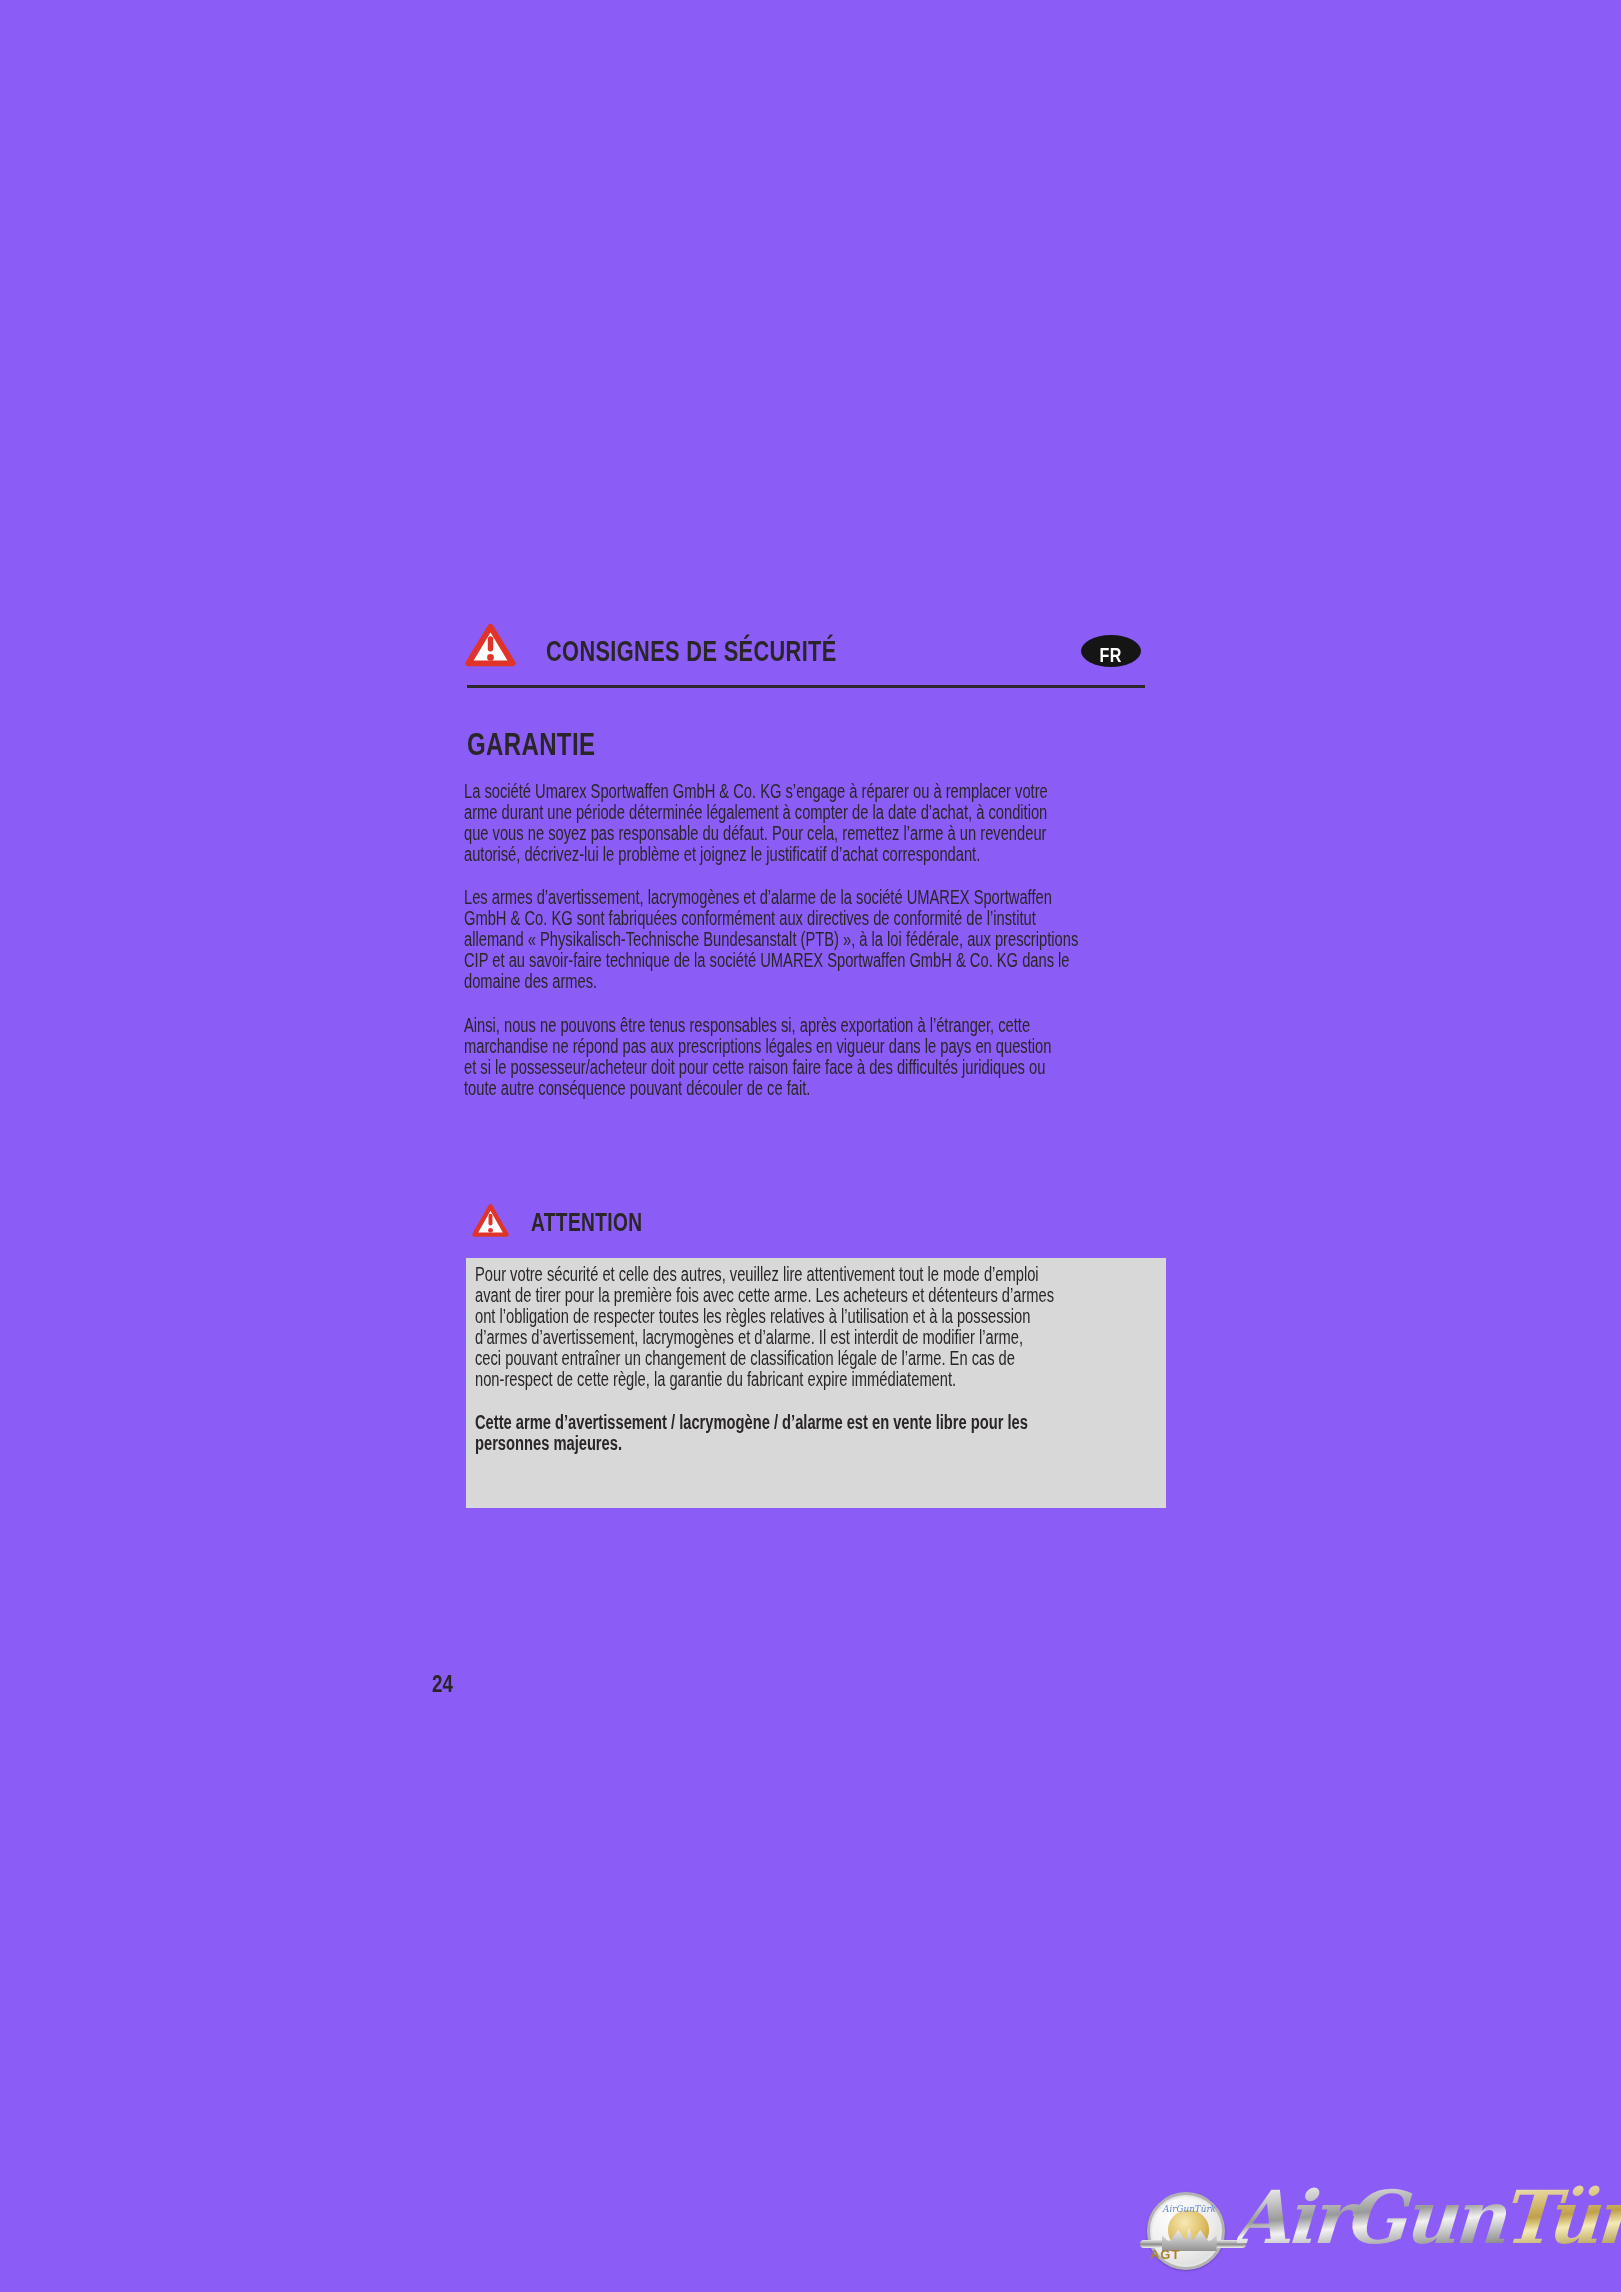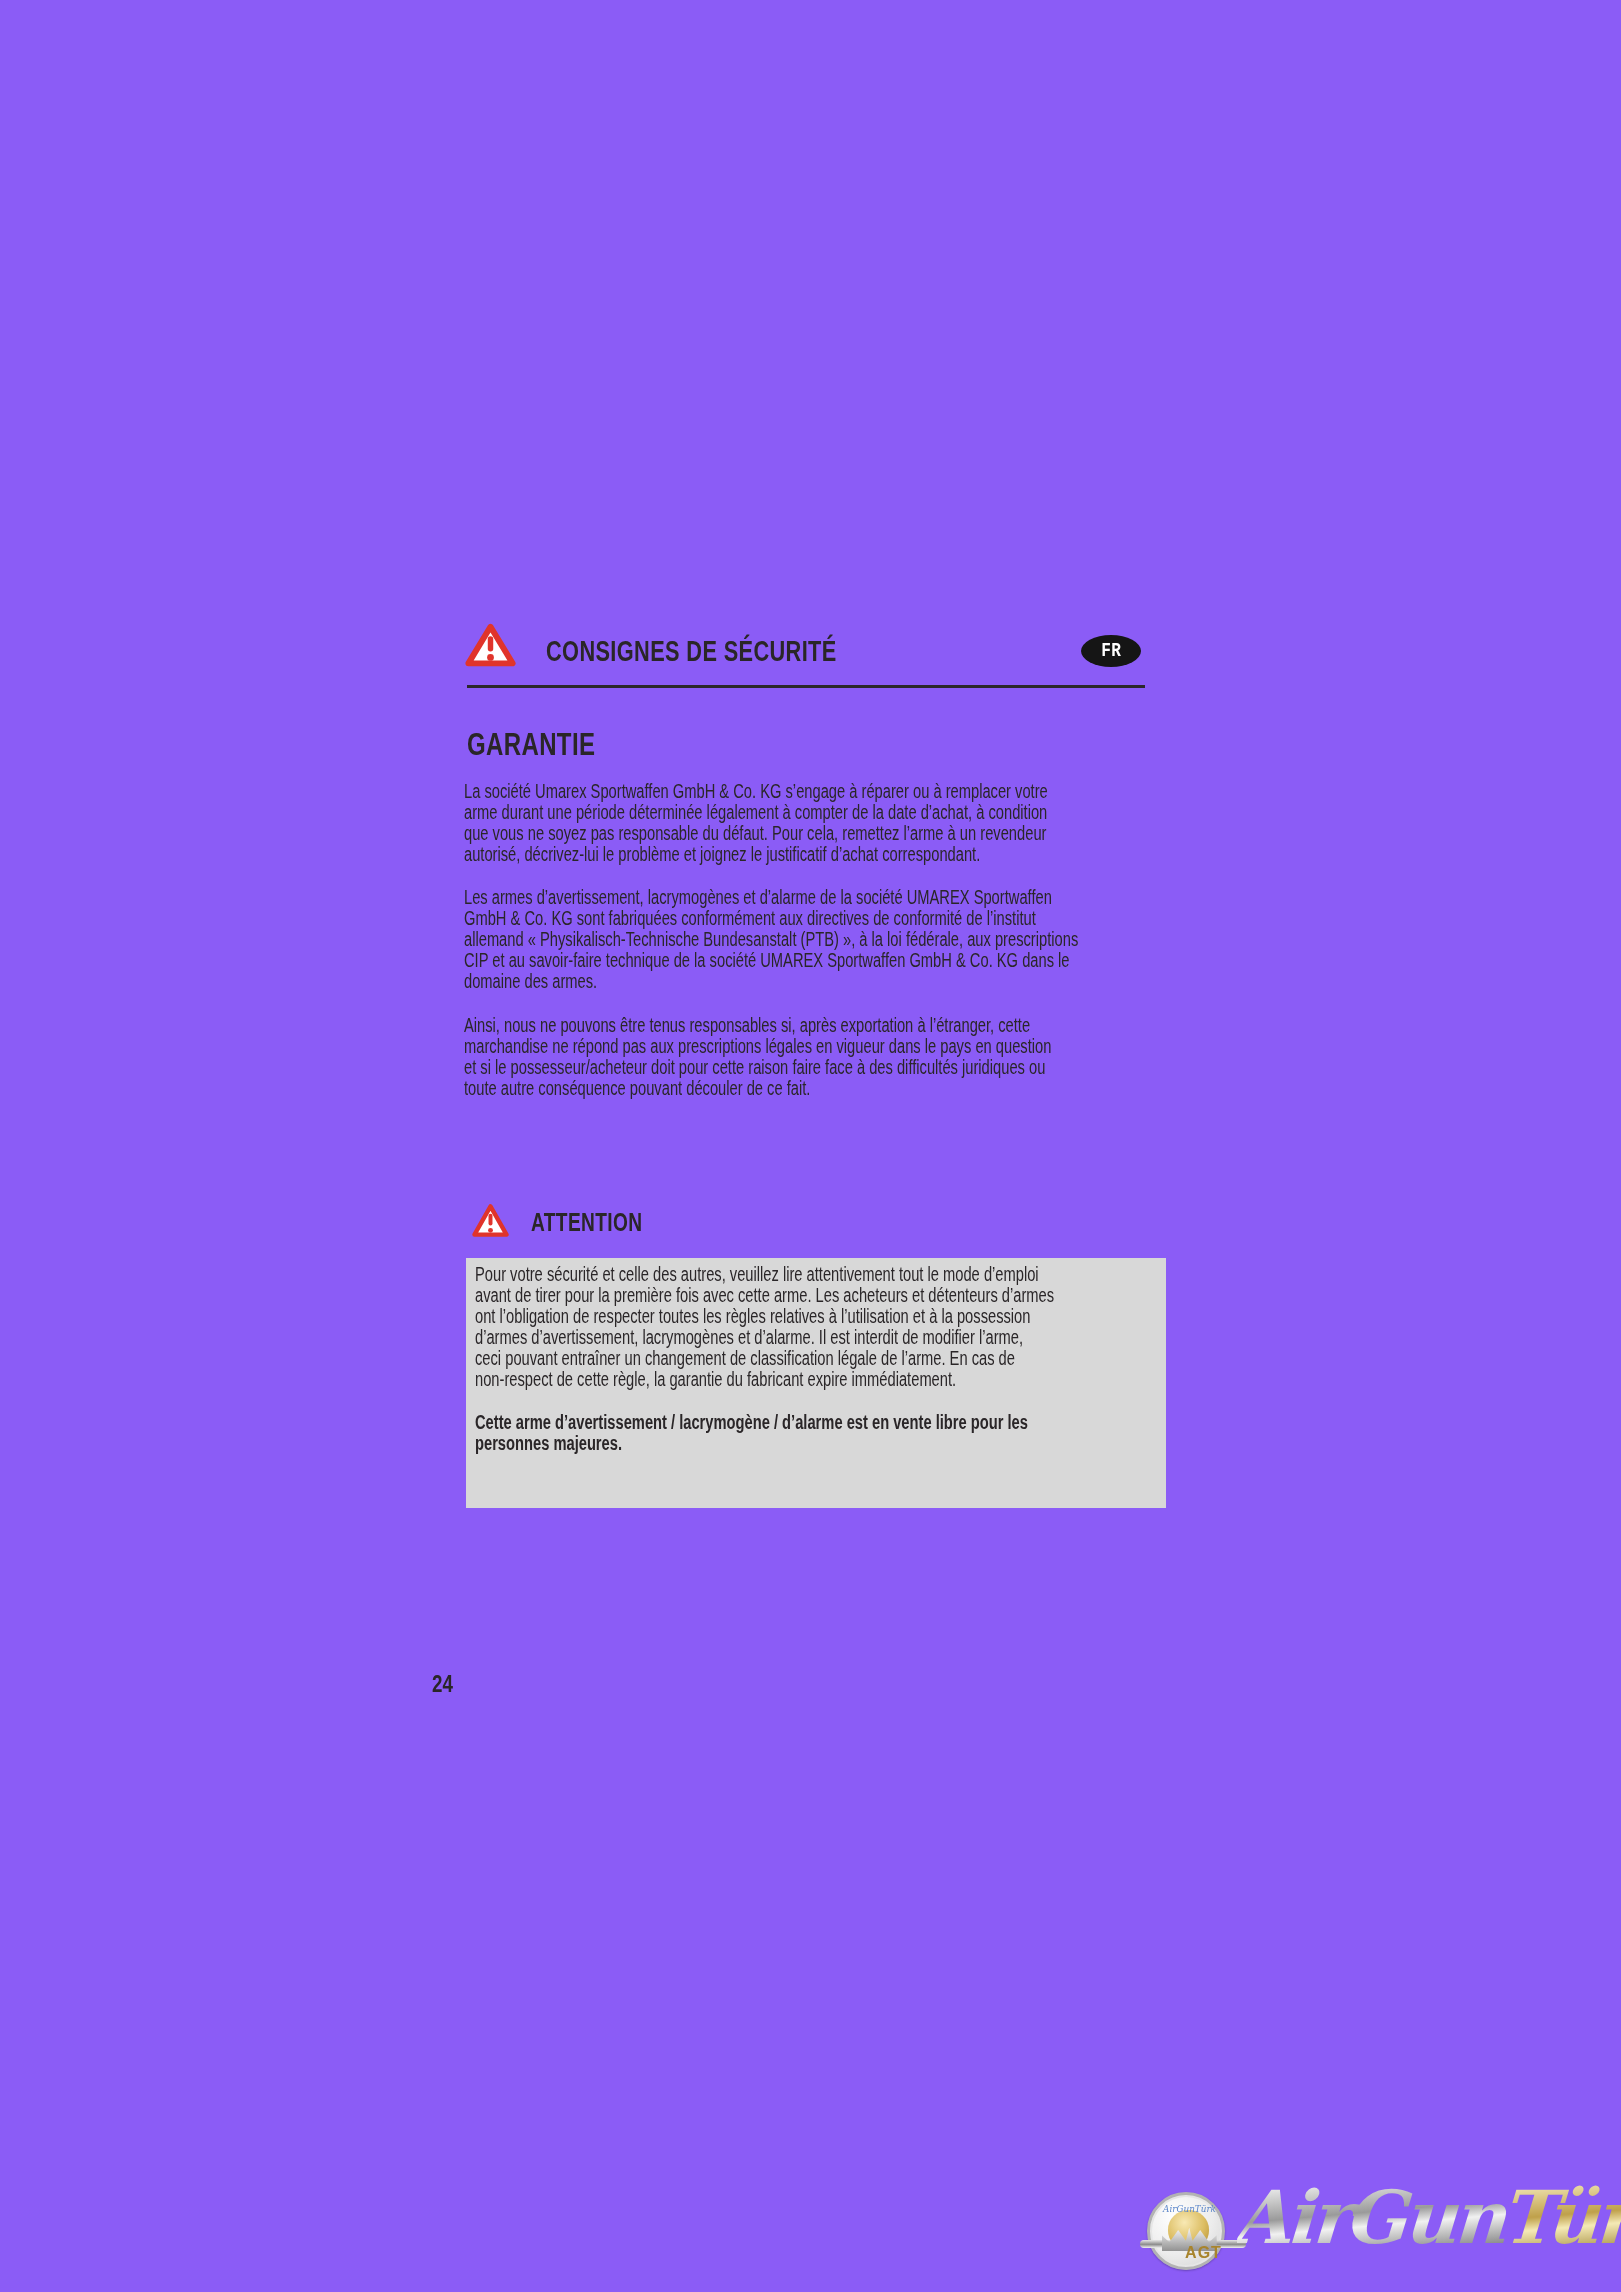--- a/index.html
+++ b/index.html
@@ -15,21 +15,21 @@
   
   .hdr-tri { left:465px; top:623px; width:51px; height:45px; }
   .att-tri { left:472px; top:1202px; width:37px; height:37px; }
   .hdr-title {
     left:546px; top:637px; font-size:29px; font-weight:700;
     line-height:29px; white-space:nowrap; letter-spacing:0.5px;
   }
   .fr-badge {
     left:1081px; top:635px; width:60px; height:32px;
     background:#151515; border-radius:50%;
-    display:flex; align-items:center; justify-content:center;font-family:Liberation Mono, monospace;
+    display:flex; align-items:flex-end; justify-content:center;
   }
   .fr-badge span {
     color:#ffffff; font-size:19.6px; font-weight:700;
     transform:scaleX(0.82); letter-spacing:0.5px;
   }
   .rule { left:467px; top:685px; width:678px; height:2.9px; background:#2b272b; }
 
   
   .h-garantie { left:467px; top:728px; font-size:32px; font-weight:700; line-height:32px; white-space:nowrap; letter-spacing:0.5px; }
   .h-attention { left:531px; top:1210px; font-size:25.5px; font-weight:700; line-height:25.5px; white-space:nowrap; letter-spacing:0.5px; }
@@ -83,22 +83,22 @@
     position:absolute; left:11.8px; top:33px; width:55px; height:23.5px;
     background:linear-gradient(180deg,#f5f5f5,#929292);
     clip-path:polygon(0 100%,0 32%,14% 62%,30% 10%,44% 56%,50% 0,56% 56%,70% 10%,86% 62%,100% 32%,100% 100%);
   }
   .wm-script-top {
     position:absolute; top:8.8px; left:4.9px; width:69px; text-align:center;
     font-family:"DejaVu Serif", serif; font-style:italic; font-size:9.8px;
     color:#5b86c9; white-space:nowrap; transform:scale(0.9);
   }
   .wm-agt {
-    position:absolute; bottom:4.9px; left:0; width:100%; text-align:right;
-    font-size:16px; font-weight:700; color:#a8842c; letter-spacing:1px;
+    position:absolute; bottom:4.9px; left:0; width:100%; text-align:left;
+    font-size:13px; font-weight:700; color:#a8842c; letter-spacing:1px;
   }
   .wm-text {
     position:absolute; left:92px; top:-3.9px;
     font-family:"DejaVu Serif", serif; font-style:italic; font-weight:700;
     font-size:73px; letter-spacing:-3.9px; white-space:nowrap;
     transform:skewX(-6deg); transform-origin:0 100%;
   }
   .wm-silver {
     background:linear-gradient(175deg,#fdfdfd 8%,#9a9a9a 45%,#f1f1f1 58%,#6f6f6f 92%);
     -webkit-background-clip:text; background-clip:text; color:transparent;

